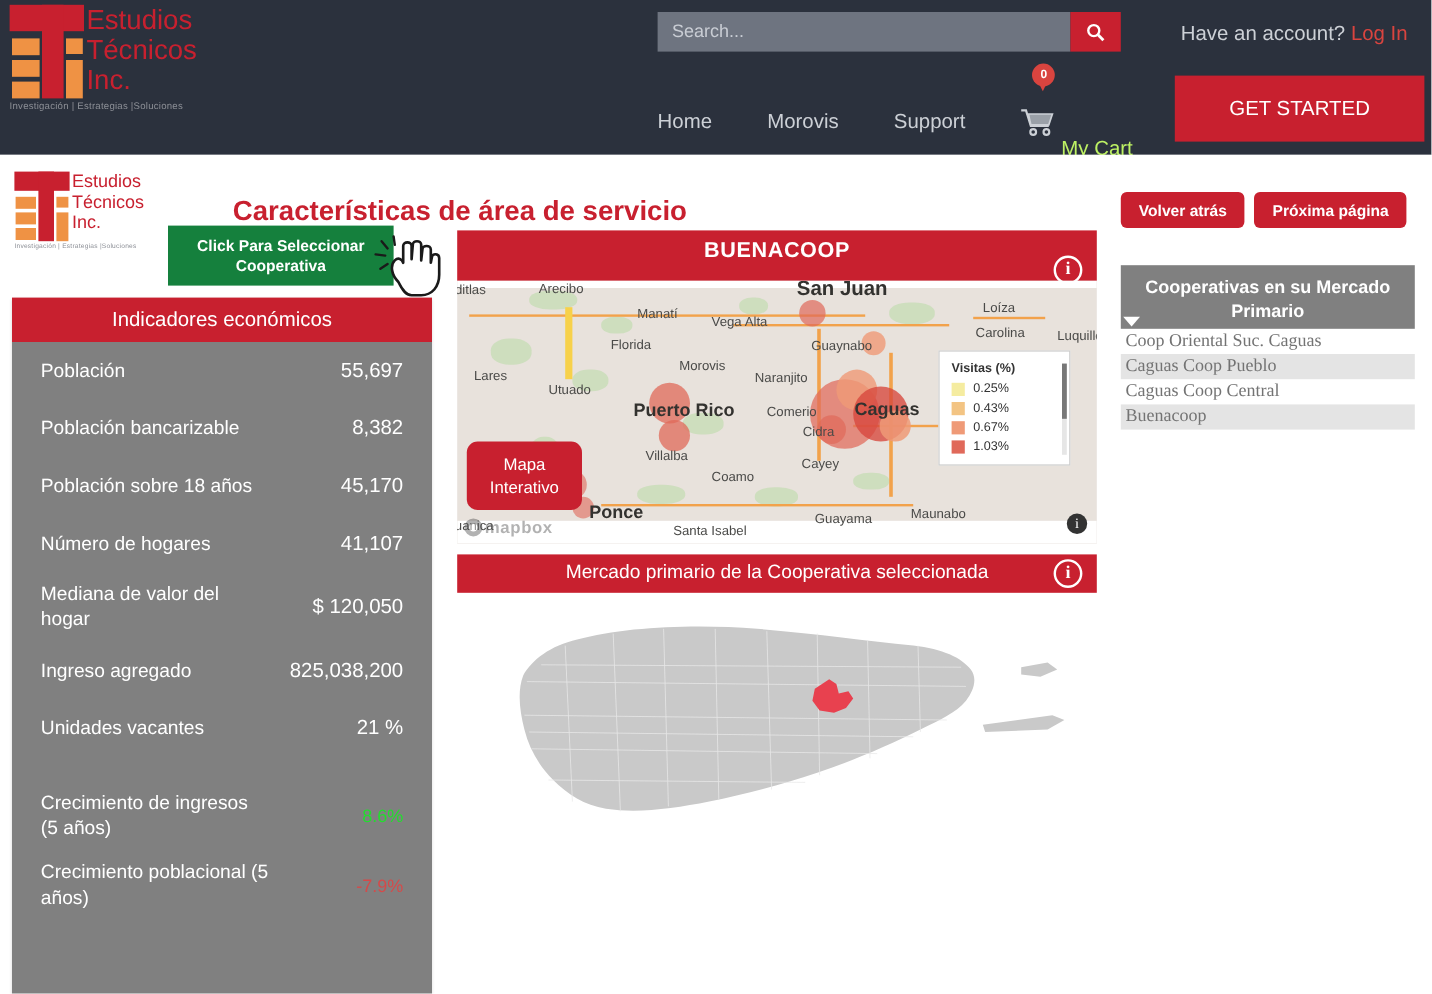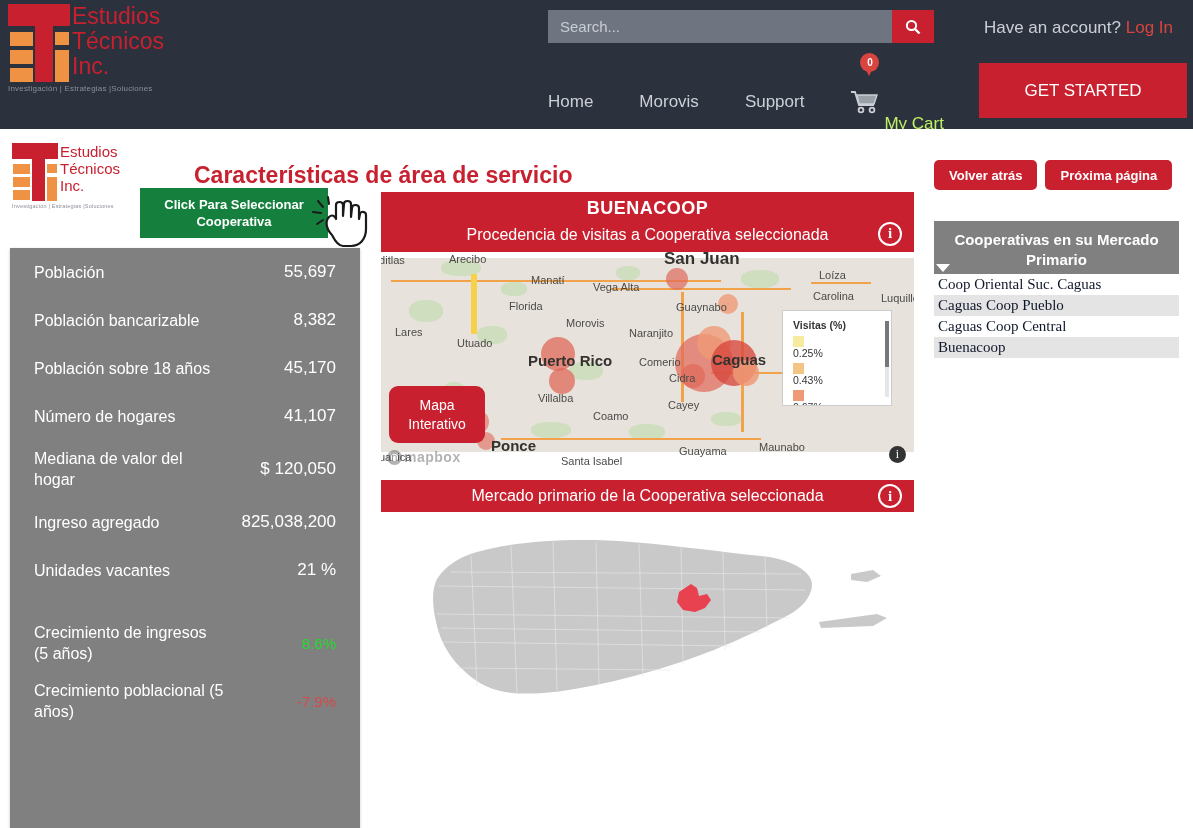--- a/index.html
+++ b/index.html
@@ -158,21 +158,21 @@
   .road { position: absolute; background: #f2a24b; height: 2px; }
   .road.yellow { background: #f7d14a; }
   .coast { position: absolute; background: #ffffff; }
 
   .legend-box {
     position: absolute; right: 22px; top: 58px; width: 110px; height: 96px;
     background: #ffffff; border: 1px solid #ccc;
     padding: 8px 8px 0 10px; overflow: hidden;
   }
   .legend-title { font-size: 10.5px; font-weight: bold; color: #333; margin-bottom: 5px; }
-  .legend-row { display: flex; margin-bottom: 4px; flex-direction: column; }
+  .legend-row { display: flex; align-items: center; margin-bottom: 4px; }
   .legend-swatch { width: 11px; height: 11px; margin-right: 7px; }
   .legend-label { font-size: 10.5px; color: #333; }
   .legend-scrollbar {
     position: absolute; right: 2px; top: 10px; width: 4px; height: 76px; background: #e6e6e6;
   }
   .legend-thumb { position: absolute; top: 0; width: 4px; height: 46px; background: #777; }
 
   .map-btn {
     position: absolute; left: 8px; bottom: 28px;
     width: 96px; height: 57px; border-radius: 9px;
@@ -216,21 +216,21 @@
     background: #808080; color: #fff; font-size: 15px; font-weight: bold;
     text-align: center; padding: 9px 10px 4px; line-height: 20px; position: relative;
   }
   .list-caret {
     position: absolute; left: 2px; bottom: 2px;
     width: 0; height: 0; border-left: 7px solid transparent;
     border-right: 7px solid transparent; border-top: 8px solid #ffffff;
     cursor: pointer;
   }
   .coop-item {
-    font-family: "Liberation Serif", serif; font-size: 15px; color: #0f172a;
+    font-family: "Liberation Serif", serif; font-size: 15px; color: #737373;
     padding: 2px 4px; cursor: pointer;
   }
   .coop-item.alt { background: #e4e4e4; }
 </style>
 </head>
 <body>
 
 <div class="topnav">
 
   <div class="brand-logo">
@@ -316,20 +316,21 @@
       <line x1="7" y1="33" x2="13" y2="29"></line>
       <line x1="18" y1="6" x2="19" y2="13"></line>
     </g>
     <path d="M22 44 C16 38 15 30 19 26 C22 23 25 25 26 28 L26 14
              C26 10 33 10 33 14 L33 25 L34 13 C34 9 41 9 41 13 L41 26
              L42 17 C42 13 49 13 49 17 L49 28 L50 23 C50 20 56 20 56 24
              L56 38 C56 48 50 55 41 55 L33 55 C28 55 25 50 22 44 Z" fill="#ffffff" stroke="#1a1a1a" stroke-width="2.2" stroke-linejoin="round"></path>
   </svg>
 
   <div class="indicators">
+    <div class="ind-header">Indicadores económicos</div>
     <div class="ind-body">
       <div class="ind-row">
         <span class="ind-label">Población</span>
         <span class="ind-value">55,697</span>
       </div>
       <div class="ind-row">
         <span class="ind-label">Población bancarizable</span>
         <span class="ind-value">8,382</span>
       </div>
       <div class="ind-row">
@@ -362,21 +363,20 @@
         <span class="val-neg">-7.9%</span>
       </div>
     </div>
   </div>
 
   <div class="center">
 
     <div class="map-title-bar">
       <div class="coop-name">BUENACOOP</div>
       <div class="map-subtitle">
-        <span>Procedencia de visitas a Cooperativa seleccionada</span>
         <span class="info-circle">i</span>
       </div>
     </div>
 
     <div class="map-canvas">
 
       <div class="green-patch" style="left:60px;top:8px;width:40px;height:16px;"></div>
       <div class="green-patch" style="left:120px;top:30px;width:26px;height:14px;"></div>
       <div class="green-patch" style="left:28px;top:48px;width:34px;height:22px;"></div>
       <div class="green-patch" style="left:96px;top:74px;width:30px;height:18px;"></div>

